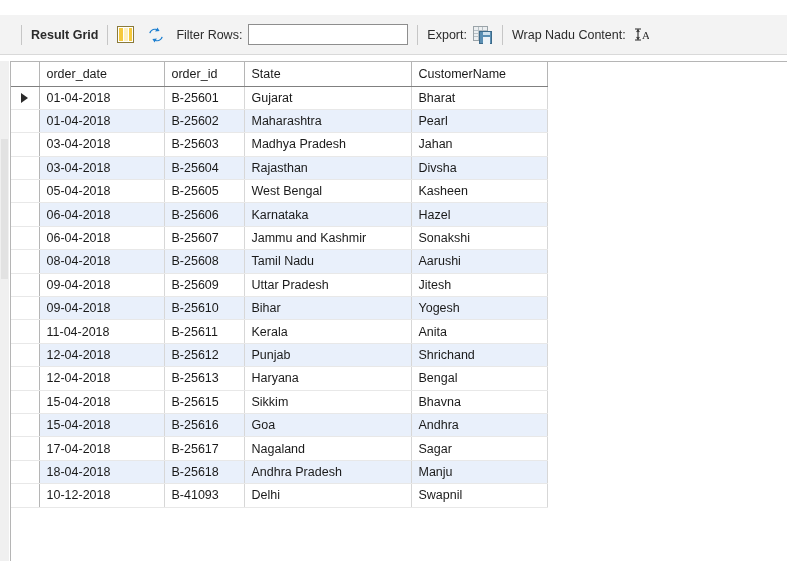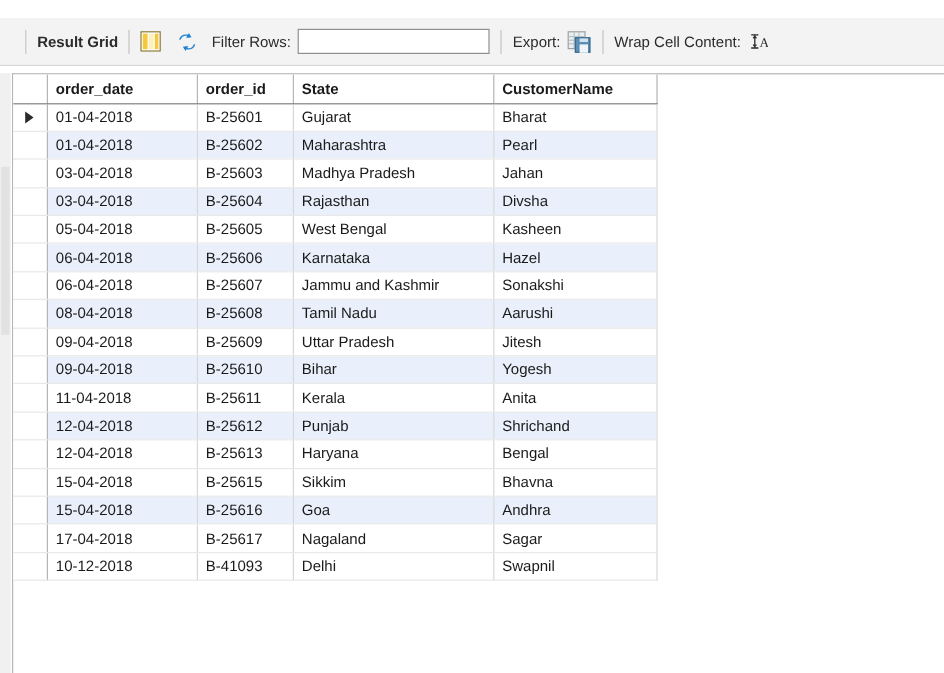--- a/index.html
+++ b/index.html
@@ -120,21 +120,21 @@
   table.grid col.c-date { width: 125px; }
   table.grid col.c-oid  { width: 80px; }
   table.grid col.c-st   { width: 167px; }
   table.grid col.c-cn   { width: 136px; }
 
   table.grid thead th {
     height: 24px;
     background: #ffffff;
     border-right: 1px solid #b5b5b5;
     border-bottom: 1px solid #808080;
-    font-weight: bold;
+    font-weight: normal;
     text-align: left;
     padding: 0 0 0 7px;
     color: #1a1a1a;
     white-space: nowrap;
   }
   table.grid thead th.sel-head {
     padding: 0;
     border-right: 1px solid #b5b5b5;
   }
   table.grid tbody td {
@@ -233,21 +233,21 @@
         <span class="gl" style="left:8px;top:0;width:1px;height:13px;"></span>
       </span>
       <span class="disk">
           <span class="lbl"></span>
           <span class="shut"></span>
         </span>
     </span>
 
     <div class="vsep"></div>
 
-    <span class="tb-label">Wrap Cell Content:</span>
+    <span class="tb-label">Wrap Nadu Content:</span>
 
     <span class="icon-wrap">
       <svg viewBox="0 0 15 15" width="15" height="15" aria-hidden="true">
         <path d="M1 2 H7 M1 13 H7 M4 2 V13" stroke="#2b2b2b" stroke-width="1.1" fill="none"></path>
         <path d="M4 3.4 L2.6 4.8 M4 3.4 L5.4 4.8 M4 11.6 L2.6 10.2 M4 11.6 L5.4 10.2" stroke="#2b2b2b" stroke-width="1.1" fill="none"></path>
         <text x="8" y="12" font-family="Liberation Serif, serif" font-size="11" fill="#2b2b2b">A</text>
       </svg>
     </span>
   </div>
 
@@ -379,20 +379,27 @@
             <td>Goa</td>
             <td>Andhra</td>
           </tr>
           <tr>
             <td class="sel"></td>
             <td>17-04-2018</td>
             <td>B-25617</td>
             <td>Nagaland</td>
             <td>Sagar</td>
           </tr>
+          <tr class="alt">
+            <td class="sel"></td>
+            <td>18-04-2018</td>
+            <td>B-25618</td>
+            <td>Andhra Pradesh</td>
+            <td>Manju</td>
+          </tr>
           <tr>
             <td class="sel"></td>
             <td>10-12-2018</td>
             <td>B-41093</td>
             <td>Delhi</td>
             <td>Swapnil</td>
           </tr>
         </tbody>
     </table>
   </div>

